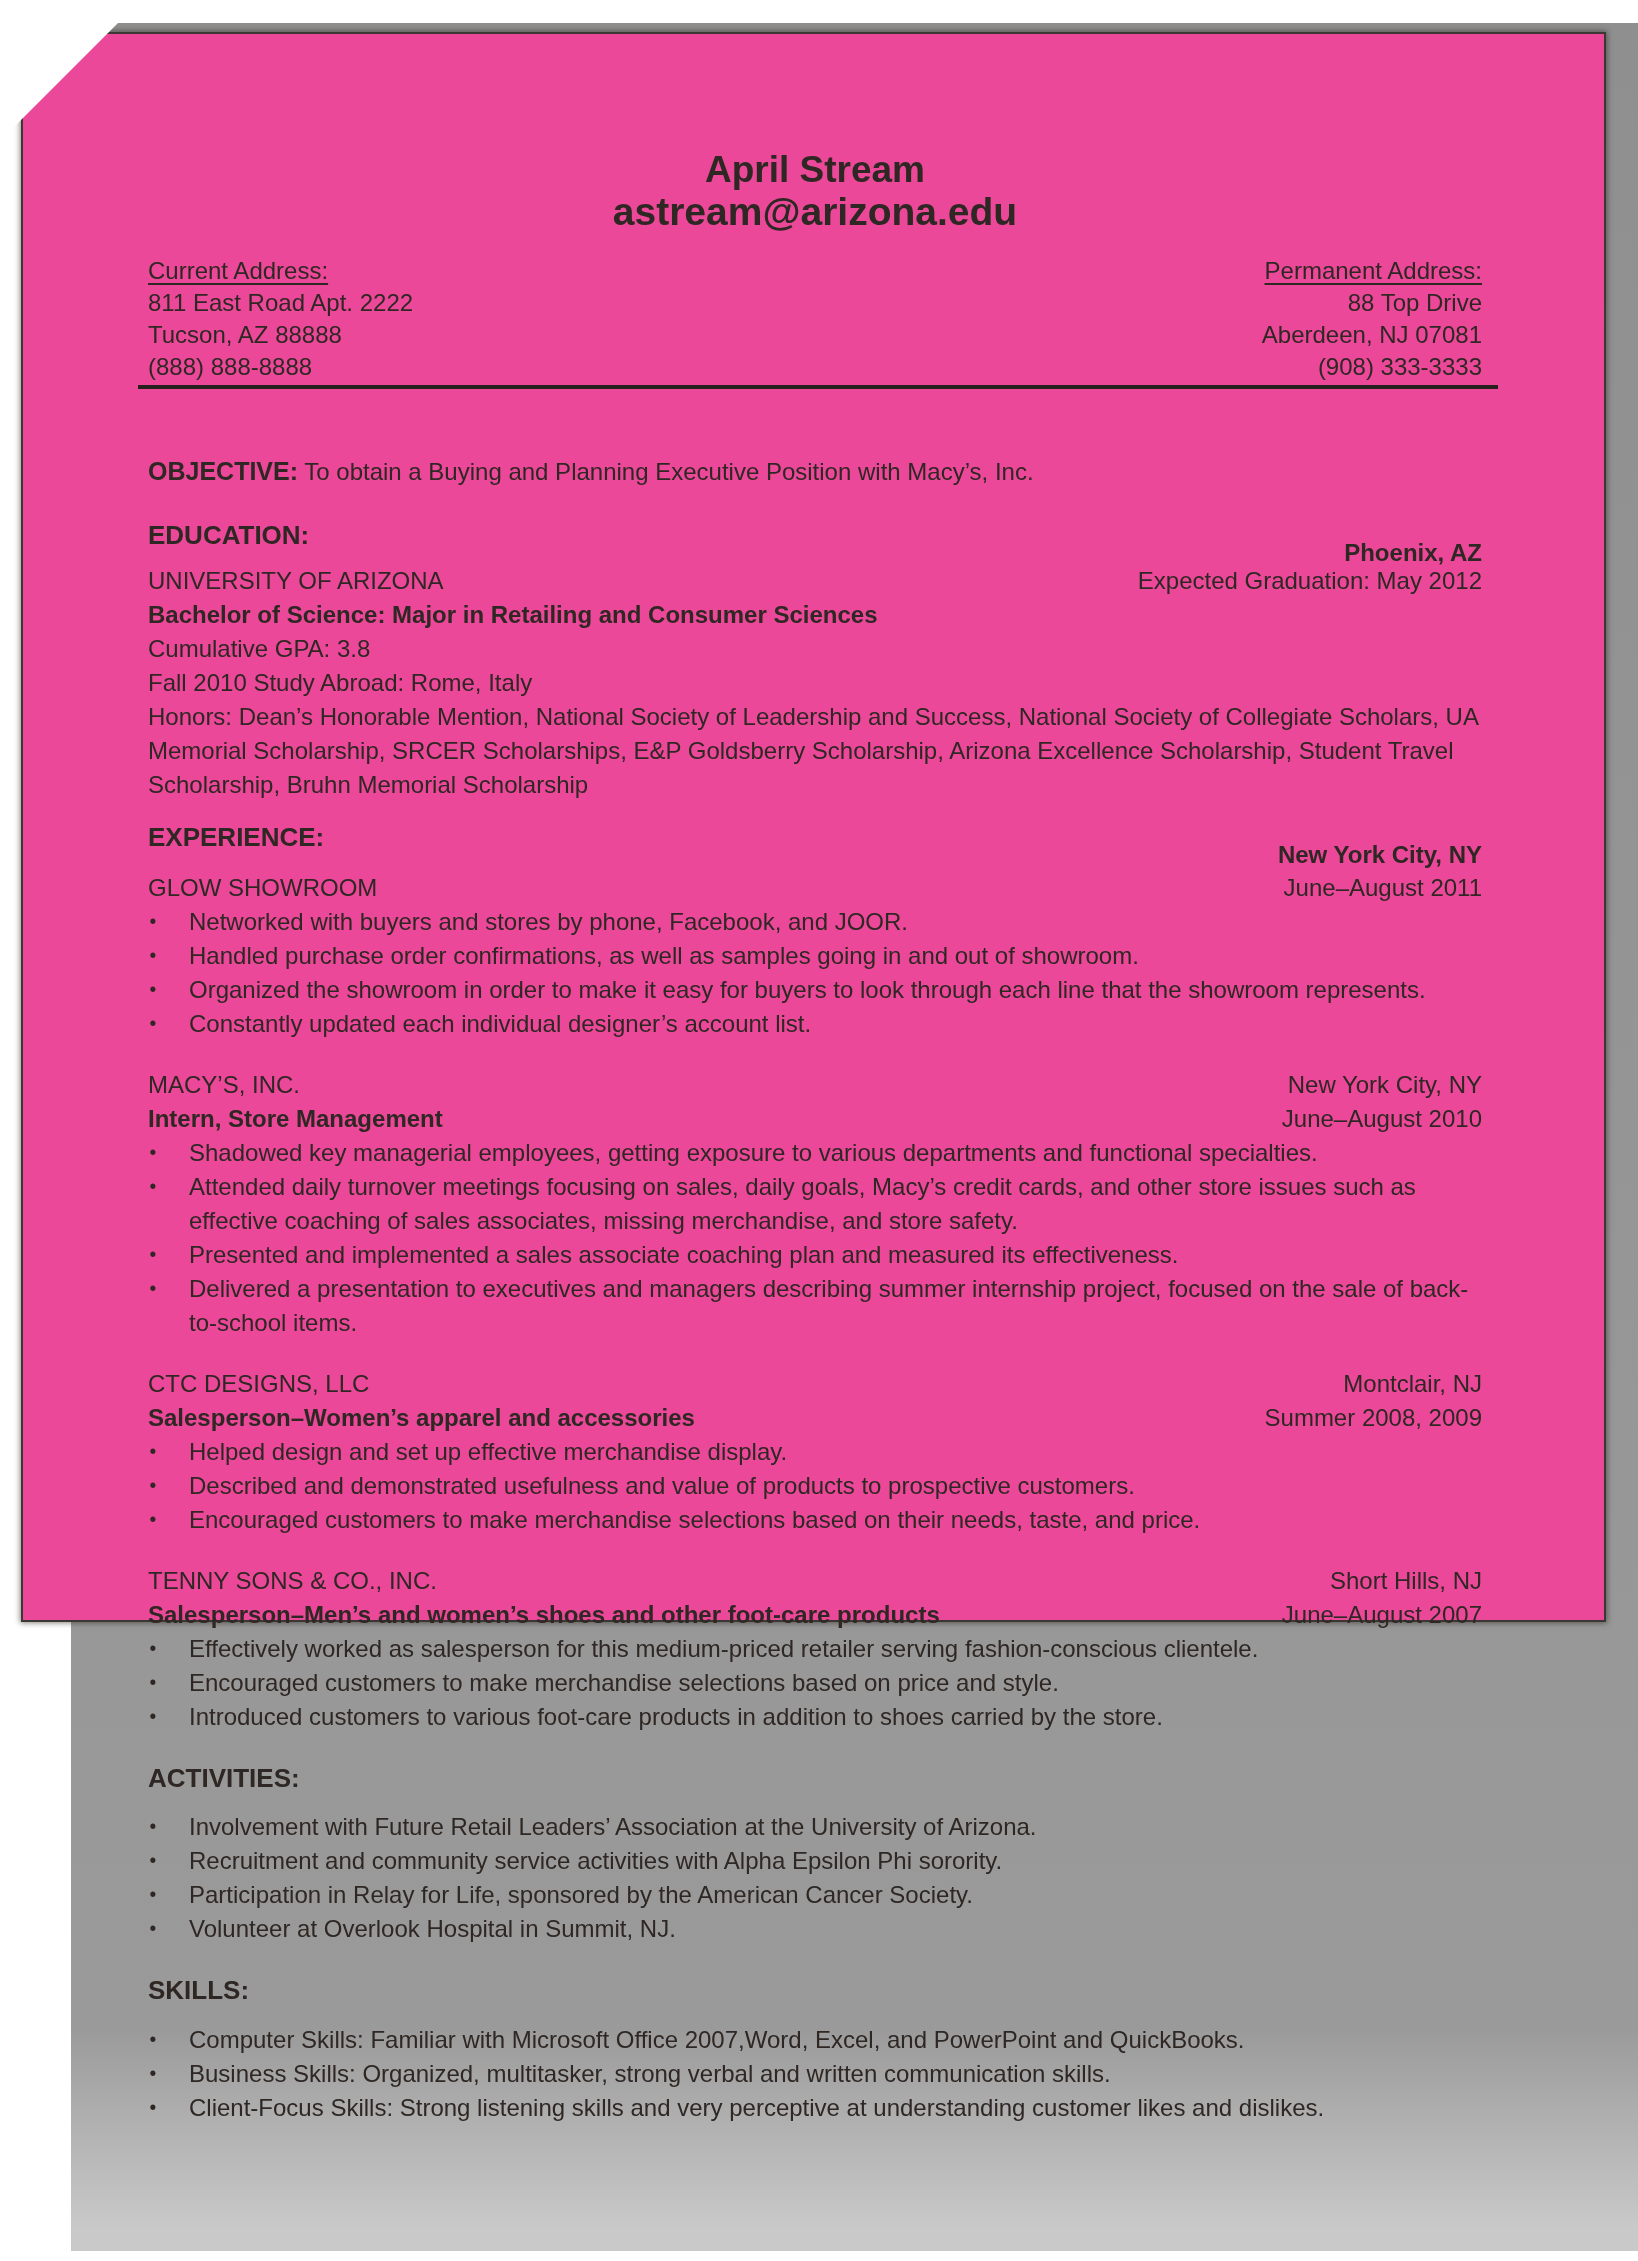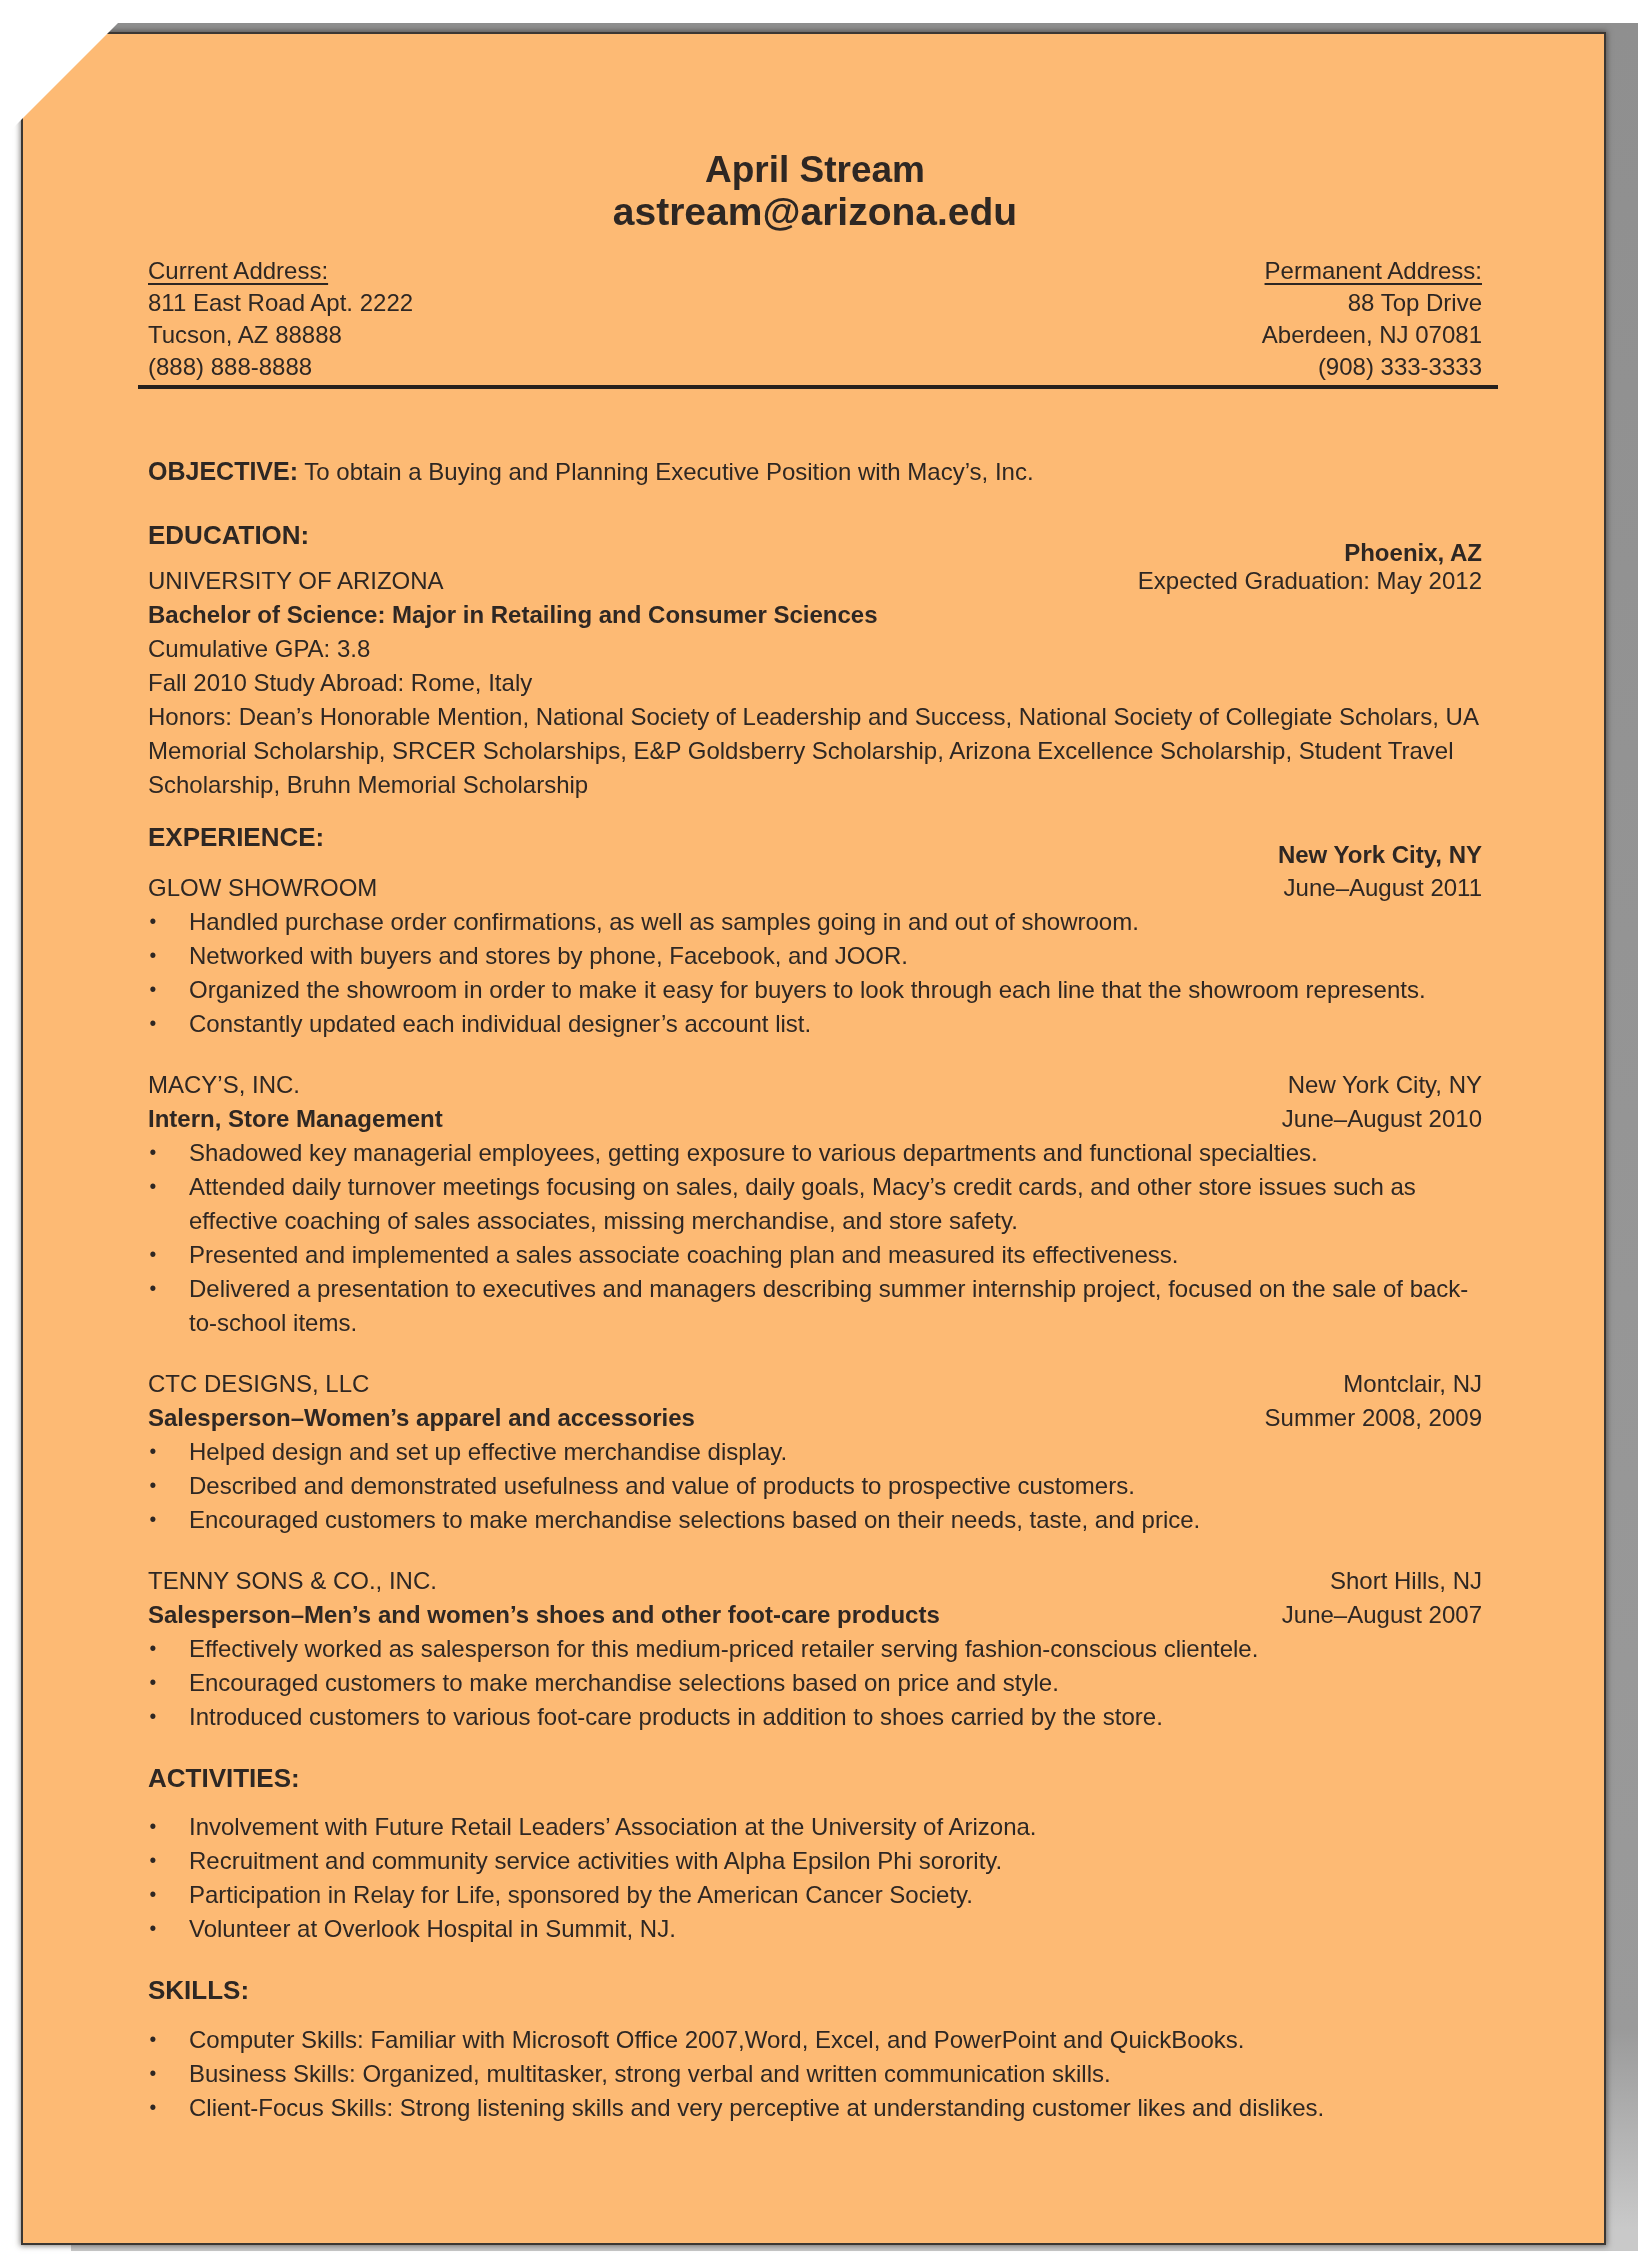--- a/index.html
+++ b/index.html
@@ -1,21 +1,21 @@
 <!DOCTYPE html>
 <html style="font-size:13px"><head>
 <meta charset="utf-8">
 <style>
   html,body{margin:0;padding:0;background:#ffffff;}
   .canvas{position:relative;width:1638px;height:2261px;background:#ffffff;overflow:hidden;
           font-family:"Liberation Sans",sans-serif;color:#2e2723;}
   .backing{position:absolute;left:71px;top:22.5px;right:0;bottom:10.5px;
            background:linear-gradient(180deg,#8f8f8f 0%,#9a9a9a 90%,#c9c9c9 99%);}
-  .page{position:absolute;left:21px;top:32px;width:1585px;height:2213px;box-sizing:border-box;
-        background:#fdba74;border:2.4px solid #3b3733;
+  .page{position:absolute;left:21px;top:32px;width:1585px;height:1590px;box-sizing:border-box;
+        background:#ec4899;border:2.4px solid #3b3733;
         box-shadow:0 0 5.6px 0.8px rgba(40,35,30,.55);
         padding:114px 122px 15px 125px;font-size:24px;line-height:34px;}
   .corner-wedge{position:absolute;top:0;left:0;width:141px;height:141px;background:#ffffff;
         clip-path:polygon(0 0,100% 0,0 100%);z-index:5;}
   .center{text-align:center;}
   .name{font-size:37px;line-height:43px;font-weight:bold;letter-spacing:0;}
   .email{font-size:39px;line-height:41px;font-weight:bold;}
   .addr-row{display:flex;justify-content:space-between;margin-top:23px;line-height:32px;}
   .addr-left{text-align:left;}
   .addr-right{text-align:right;}
@@ -93,22 +93,22 @@
         <span class="sect-heading">EXPERIENCE:</span>
         <span class="shift-down">New York City, NY</span>
       </div>
 
       <div class="job-first">
         <div class="row">
           <span>GLOW SHOWROOM</span>
           <span>June–August 2011</span>
         </div>
         <ul class="blist">
+          <li>Networked with buyers and stores by phone, Facebook, and JOOR.</li>
           <li>Handled purchase order confirmations, as well as samples going in and out of showroom.</li>
-          <li>Networked with buyers and stores by phone, Facebook, and JOOR.</li>
           <li>Organized the showroom in order to make it easy for buyers to look through each line that the showroom represents.</li>
           <li>Constantly updated each individual designer’s account list.</li>
         </ul>
       </div>
 
       <div class="job">
         <div class="row">
           <span>MACY’S, INC.</span>
           <span>New York City, NY</span>
         </div>

